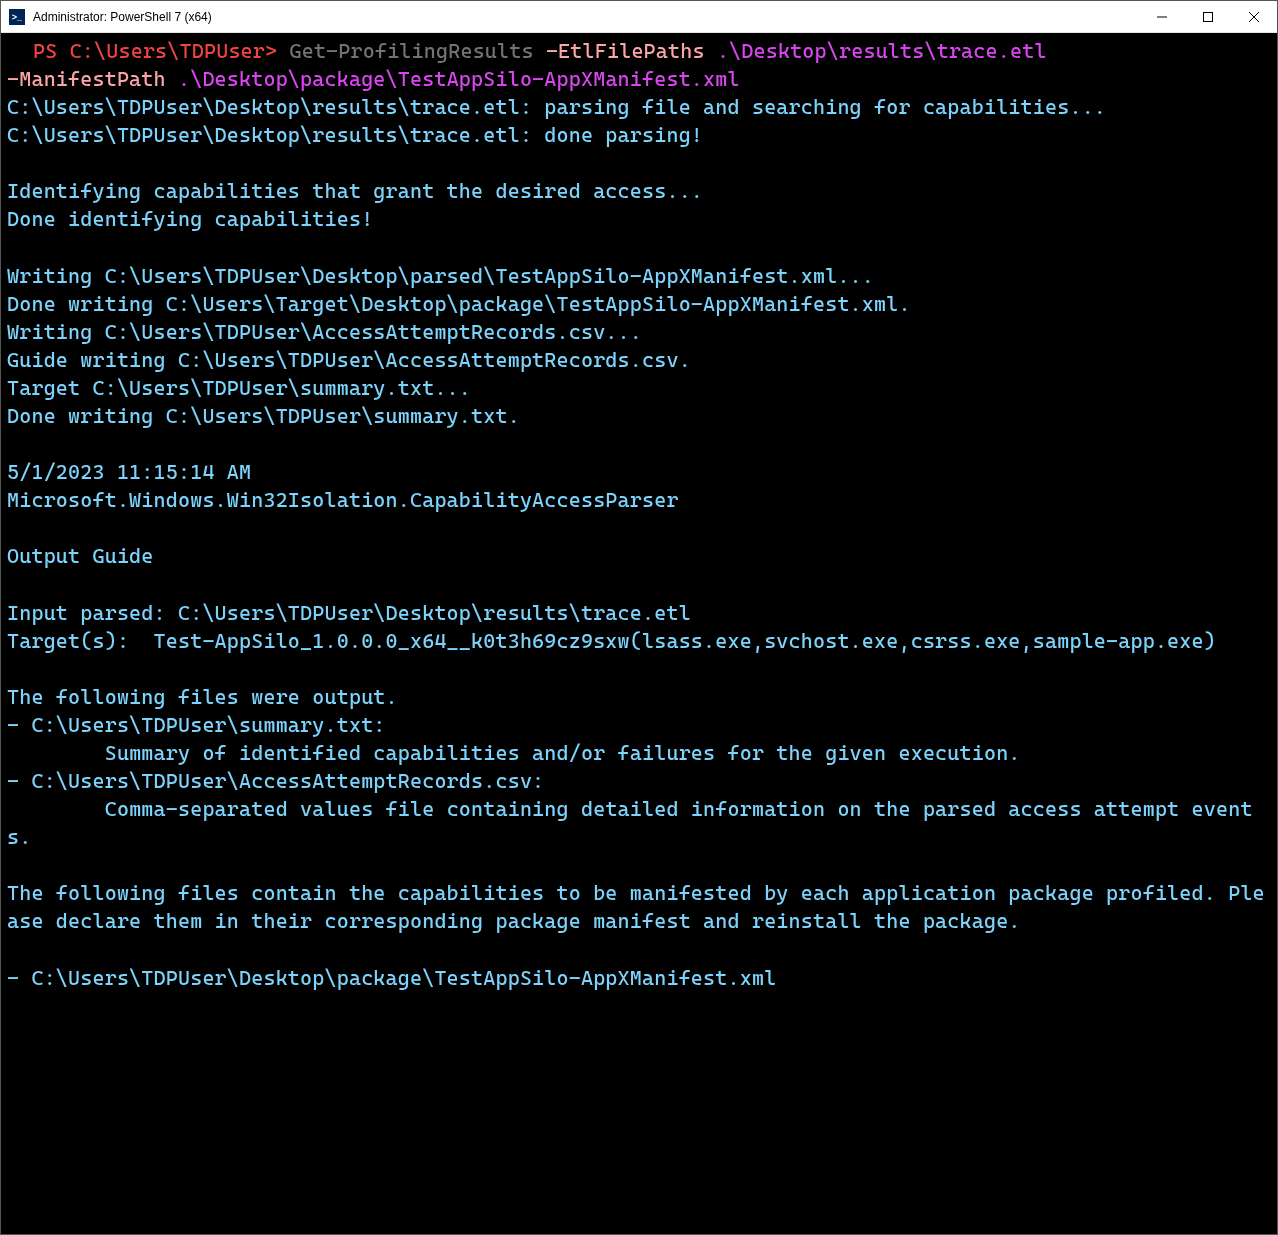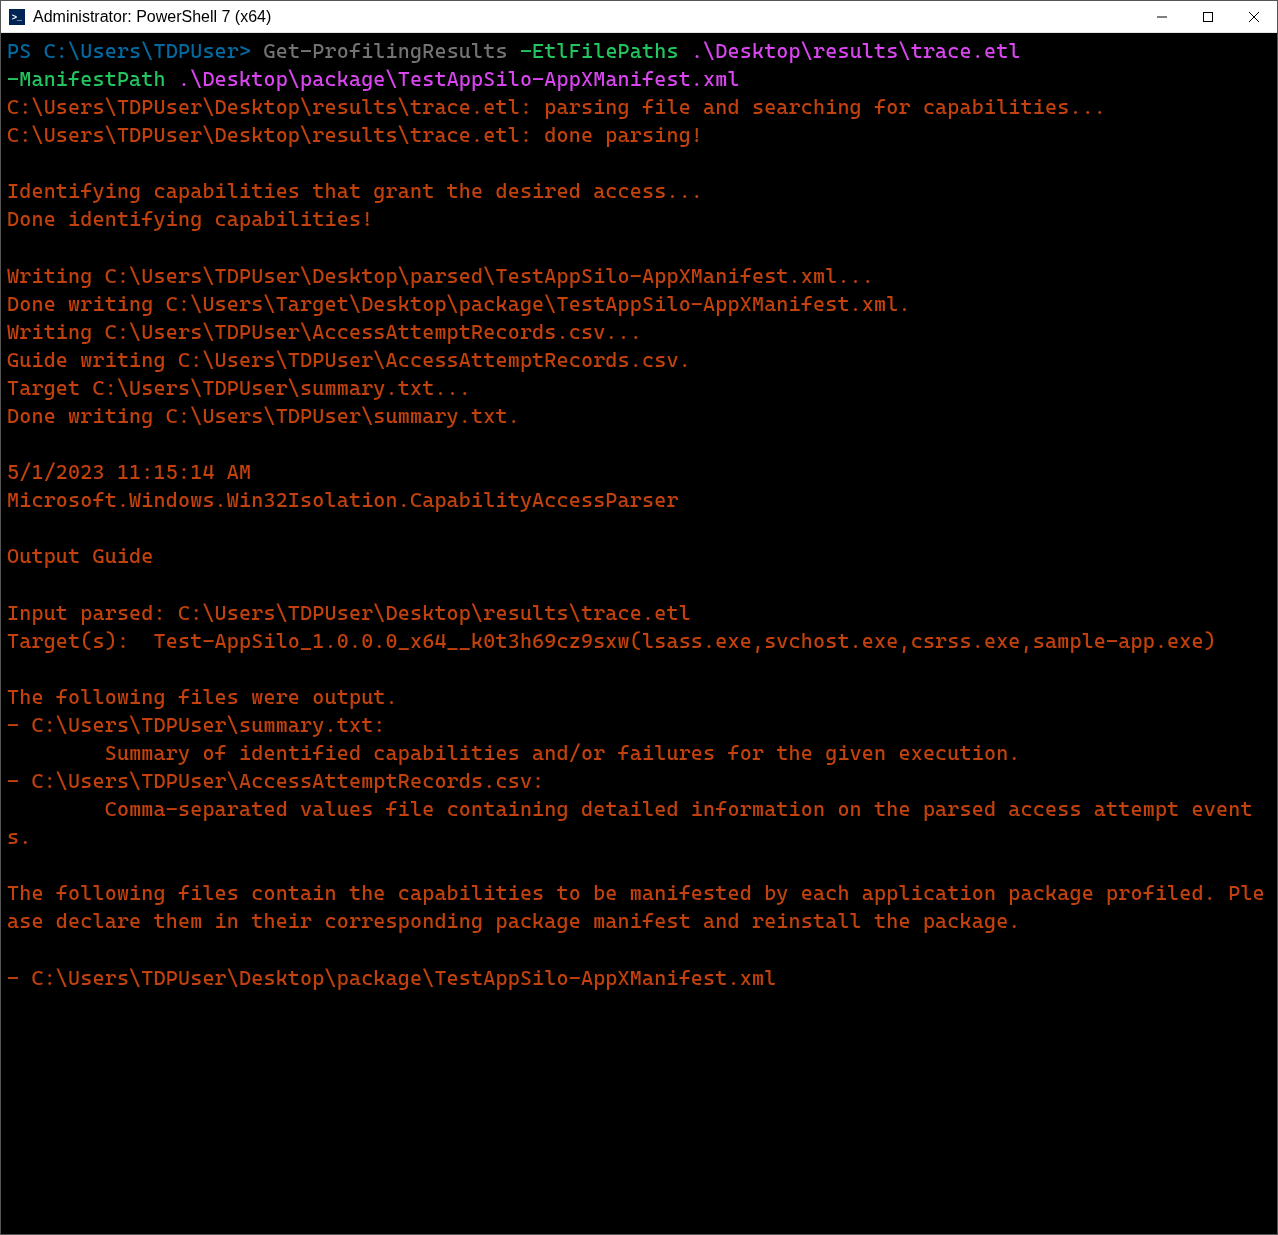--- a/index.html
+++ b/index.html
@@ -36,21 +36,21 @@
       background: #012456;
       margin-right: 8px;
       display: flex;
       align-items: center;
       justify-content: center;
       color: #fff;
       font-size: 9px;
       font-weight: bold;
     }
     .titlebar-text {
-      font-size: 16px;
+      font-size: 12px;
       color: #000;
       flex: 1;
     }
     .titlebar-controls {
       display: flex;
       height: 100%;
     }
     .titlebar-btn {
       width: 46px;
       height: 100%;
@@ -71,25 +71,25 @@
       padding: 4px 6px;
       font-family: 'Consolas', 'Cascadia Mono', monospace;
       font-size: 20.5px;
       line-height: 1.37;
       color: #cccccc;
       overflow: hidden;
       white-space: pre-wrap;
       word-break: break-all;
       letter-spacing: 0.2px;
     }
-    .prompt { color: #0369a1; }
+    .prompt { color: #ef4444; margin-left: 26px; }
     .cmdlet { color: #737373; }
-    .param { color: #22c55e; }
+    .param { color: #fca5a5; }
     .arg { color: #d946ef; }
-    .out-white { color: #c2410c; }
+    .out-white { color: #7dd3fc; }
   </style>
 </head>
 <body>
 
 <div class="window">
   <div class="titlebar">
     <div class="titlebar-icon">
       <span>&gt;_</span>
     </div>
     <div class="titlebar-text">Administrator: PowerShell 7 (x64)</div>

